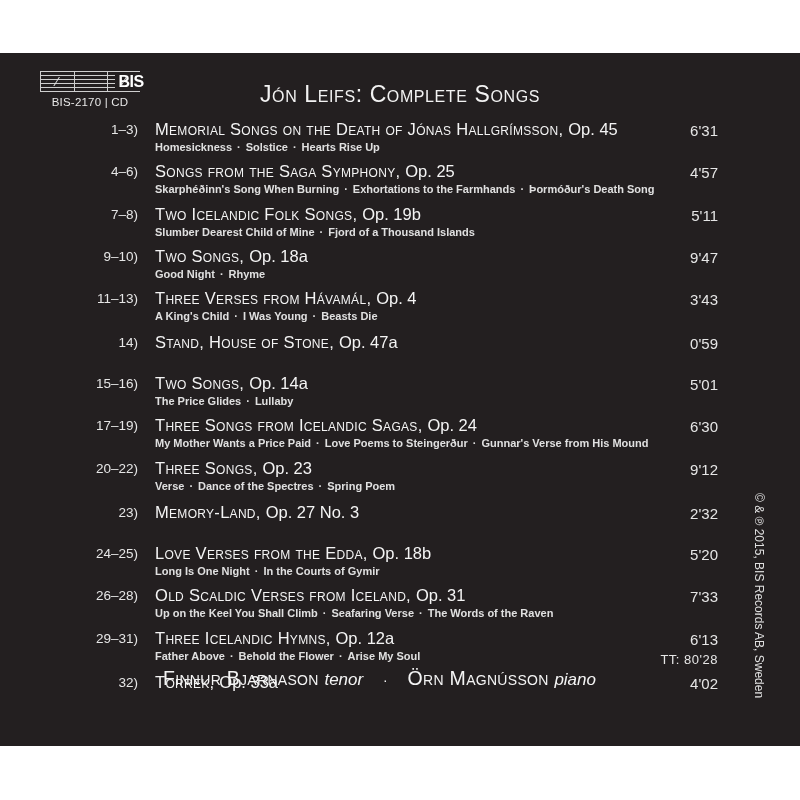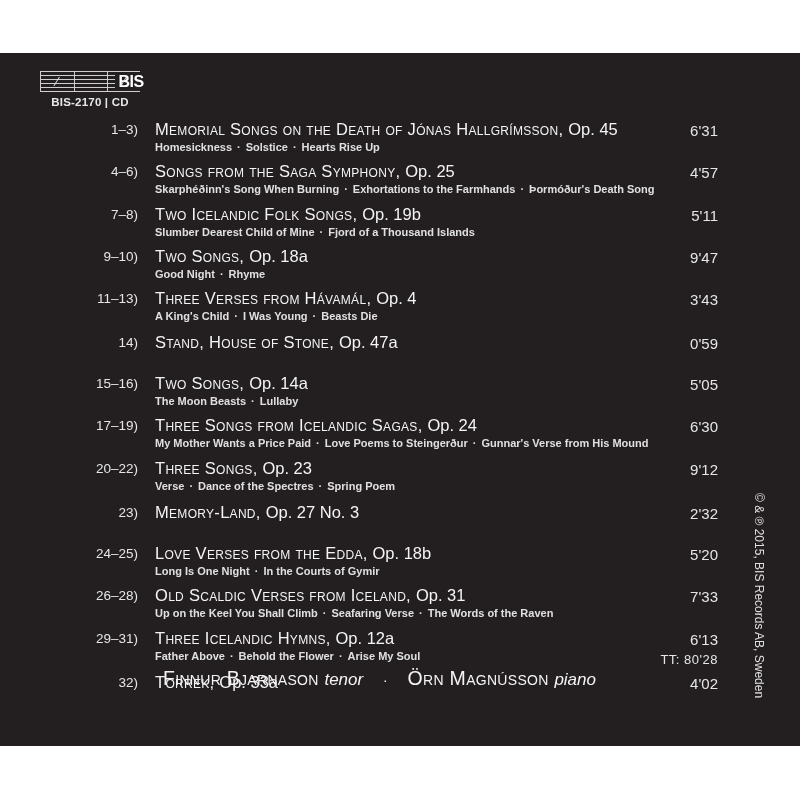--- a/index.html
+++ b/index.html
@@ -6,21 +6,21 @@
   body { width: 800px; height: 800px; background: #ffffff; position: relative; overflow: hidden;
          font-family: "Liberation Sans", "DejaVu Sans", sans-serif; }
   .panel { position: absolute; left: 0; top: 53px; width: 800px; height: 693px; background: #231f20; color: #f2f2f2; }
 
   .logo { position: absolute; left: 40px; top: 18px; width: 100px; height: 21px; border: 1px solid #cfcfcf; box-sizing: border-box; }
   .logo .staff { position: absolute; left: 0; right: 0; height: 1px; background: #cfcfcf; }
   .logo .div { position: absolute; top: 0; bottom: 0; width: 1px; background: #cfcfcf; }
   .logo .bis { position: absolute; left: 34px; width: 32px; top: 0; height: 19px; text-align: center;
                font-weight: bold; font-size: 16px; line-height: 19px; color: #fff; letter-spacing: -0.5px; background: #231f20; margin-left: 40px; }
   .logo .sym { position: absolute; top: 0; height: 19px; width: 32px; text-align: center; font-size: 13px; line-height: 19px; color: #e8e8e8; }
-  .catalog { position: absolute; left: 40px; top: 43px; width: 100px; text-align: center; font-size: 11.5px; font-weight: bold; color: #e8e8e8; letter-spacing: 0.2px; }
+  .catalog { position: absolute; left: 40px; top: 43px; width: 100px; text-align: center; font-size: 11.5px; font-weight: normal; color: #e8e8e8; letter-spacing: 0.2px; }
 
   .title { position: absolute; left: 0; width: 800px; top: 28px; text-align: center; font-size: 23px; color: #f2f2f2; letter-spacing: 0.6px; font-variant: small-caps; }
 
   .tracks { position: absolute; left: 0; top: 69px; width: 800px; }
   .track { position: absolute; left: 0; width: 800px; }
   .track .num { position: absolute; right: 662px; top: 0; font-size: 13.5px; color: #e6e6e6; text-align: right; white-space: nowrap; }
   .track .work { position: absolute; left: 155px; top: -2px; font-size: 16.5px; color: #f4f4f4; white-space: nowrap; font-variant: small-caps; letter-spacing: 0.3px; }
   .track .op { font-variant: normal; letter-spacing: 0; }
   .track .songs { position: absolute; left: 155px; top: 19px; font-size: 11px; color: #e0e0e0; white-space: nowrap; font-weight: bold; }
   .track .songs .sep { padding: 0 5px; }
@@ -45,20 +45,21 @@
     <div class="staff" style="top:11px"></div>
     <div class="staff" style="top:15px"></div>
     <div class="div" style="left:33px"></div>
     <div class="div" style="left:66px"></div>
     <span class="sym" style="left:0">∕</span>
     <span class="bis">BIS</span>
     <span class="sym" style="left:67px">∕</span>
   </div>
   <div class="catalog">BIS-2170 | CD</div>
 
+  <div class="title">Jón Leifs: Complete Songs</div>
 
   <div class="tracks" id="tracks">
       <div class="track" style="top: 0px;">
         <span class="num">1–3)</span>
         <span class="work"><span>Memorial Songs on the Death of Jónas Hallgrímsson,</span> <span class="op">Op. 45</span></span>
         <span class="dur">6'31</span>
         <span class="songs"><span>Homesickness</span><span class="sep">·</span><span>Solstice</span><span class="sep">·</span><span>Hearts Rise Up</span></span>
       </div>
       <div class="track" style="top: 42px;">
         <span class="num">4–6)</span>
@@ -85,22 +86,22 @@
         <span class="songs"><span>A King's Child</span><span class="sep">·</span><span>I Was Young</span><span class="sep">·</span><span>Beasts Die</span></span>
       </div>
       <div class="track" style="top: 213px;">
         <span class="num">14)</span>
         <span class="work"><span>Stand, House of Stone,</span> <span class="op">Op. 47a</span></span>
         <span class="dur">0'59</span>
       </div>
       <div class="track" style="top: 254px;">
         <span class="num">15–16)</span>
         <span class="work"><span>Two Songs,</span> <span class="op">Op. 14a</span></span>
-        <span class="dur">5'05</span>
-        <span class="songs"><span>The Moon Beasts</span><span class="sep">·</span><span>Lullaby</span></span>
+        <span class="dur">5'01</span>
+        <span class="songs"><span>The Price Glides</span><span class="sep">·</span><span>Lullaby</span></span>
       </div>
       <div class="track" style="top: 296px;">
         <span class="num">17–19)</span>
         <span class="work"><span>Three Songs from Icelandic Sagas,</span> <span class="op">Op. 24</span></span>
         <span class="dur">6'30</span>
         <span class="songs"><span>My Mother Wants a Price Paid</span><span class="sep">·</span><span>Love Poems to Steingerður</span><span class="sep">·</span><span>Gunnar's Verse from His Mound</span></span>
       </div>
       <div class="track" style="top: 339px;">
         <span class="num">20–22)</span>
         <span class="work"><span>Three Songs,</span> <span class="op">Op. 23</span></span>

